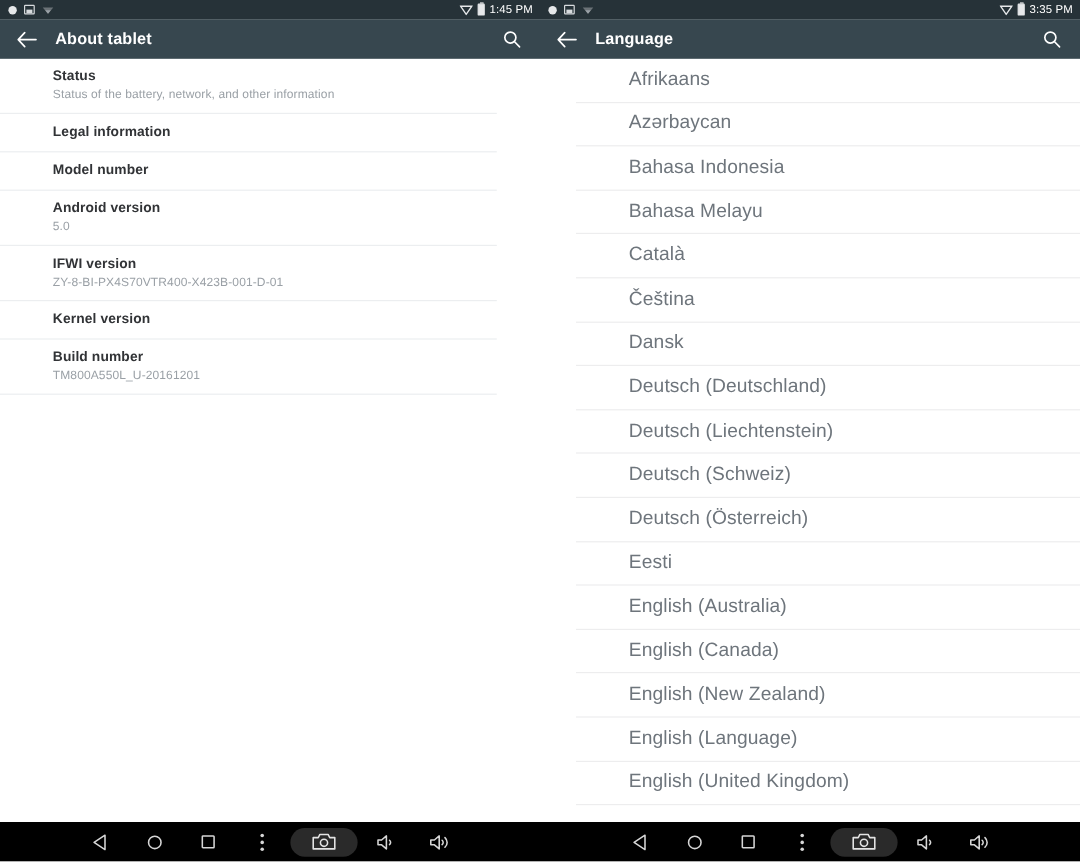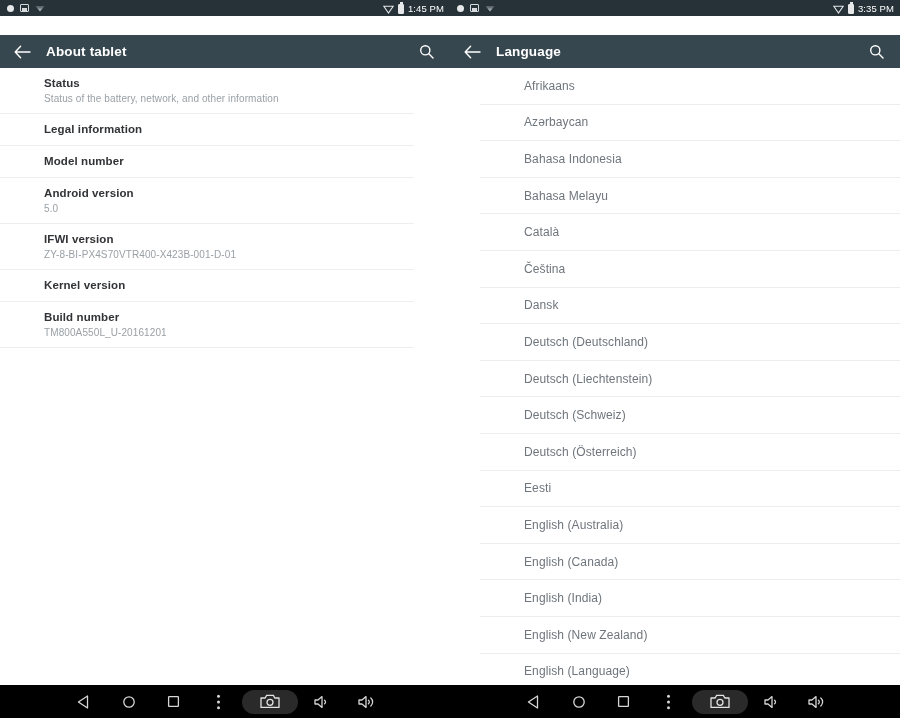--- a/index.html
+++ b/index.html
@@ -12,34 +12,34 @@
   }
   .screen{ position:relative; width:900px; height:718px; display:flex; }
   .panel{ position:relative; width:450px; height:718px; background:#ffffff; overflow:hidden; }
 
   
   .statusbar{
     height:16px; background:#263238; display:flex; align-items:center;
     padding:0 6px 0 7px; color:#e8eaec; font-size:9.5px; position:relative; z-index:5;
   }
   .sb-left{ display:flex; align-items:center; gap:6px; }
-  .sb-right{ margin-left:auto; display:flex; align-items:flex-end; gap:4px; }
+  .sb-right{ margin-left:auto; display:flex; align-items:center; gap:4px; }
   .sb-time{ font-size:9.5px; letter-spacing:.1px; color:#ffffff; font-weight:400; }
   .ic-dot{ width:7px; height:7px; border-radius:50%; background:#e6e8ea; display:block; }
   .ic-screenshot{ width:9px; height:8px; border:1.3px solid #d7dadd; border-radius:1px; position:relative; display:block; }
   .ic-screenshot:after{ content:""; position:absolute; left:1px; right:1px; bottom:0; height:3px; background:#d7dadd; }
   .ic-wifi-weak{ width:10px; height:8px; display:block; }
   .ic-signal-tri{ width:11px; height:9px; display:block; }
   .ic-battery{ width:6px; height:10px; border:1.2px solid #e6e8ea; border-radius:1px; position:relative; display:block; background:#e6e8ea; }
   .ic-battery:before{ content:""; position:absolute; top:-2.4px; left:1.4px; width:2.6px; height:1.6px; background:#e6e8ea; }
 
   
   .appbar{
     height:33px; background:#37474f; display:flex; align-items:center;
-    padding:0 10px 0 8px; position:relative; z-index:4;margin-top:19px;
+    padding:0 10px 0 8px; position:relative; z-index:4;
   }
   .appbar .back{
     width:28px; height:28px; display:flex; align-items:center; justify-content:center;
     cursor:pointer;
   }
   .appbar .title{
     color:#ffffff; font-size:13.5px; font-weight:700; margin-left:10px; letter-spacing:.15px;
   }
   .appbar .search{
     margin-left:auto; width:28px; height:28px; display:flex; align-items:center; justify-content:center; cursor:pointer;
@@ -57,21 +57,21 @@
   .info-title{ font-size:11.5px; color:#313336; font-weight:700; line-height:15px; letter-spacing:.1px; }
   .info-sub{ font-size:10px; color:#9aa0a6; line-height:13px; letter-spacing:.1px; white-space:pre-line; margin-top:1px; }
 
   
   .lang-list{ background:#fff; }
   .lang-row{
     height:36.6px; display:flex; align-items:center;
     padding-left:44px; border-bottom:1px solid #ededee;
     margin-left:30px; cursor:pointer;
   }
-  .lang-label{ font-size:12px; color:#6e757c; letter-spacing:.1px; }
+  .lang-label{ font-size:16px; color:#6e757c; letter-spacing:.1px; }
 
   
   .navbar{
     position:absolute; left:0; bottom:0; width:450px; height:33px;
     background:#000000; display:flex; align-items:center; justify-content:center;
     gap:0; z-index:10;
   }
   .nav-btn{
     width:45px; height:33px; display:flex; align-items:center; justify-content:center; cursor:pointer;
   }
@@ -274,23 +274,20 @@
         <div class="lang-row">
           <span class="lang-label">Eesti</span>
         </div>
         <div class="lang-row">
           <span class="lang-label">English (Australia)</span>
         </div>
         <div class="lang-row">
           <span class="lang-label">English (Canada)</span>
         </div>
         <div class="lang-row">
-          <span class="lang-label">English (India)</span>
-        </div>
-        <div class="lang-row">
           <span class="lang-label">English (New Zealand)</span>
         </div>
         <div class="lang-row">
           <span class="lang-label">English (Language)</span>
         </div>
         <div class="lang-row">
           <span class="lang-label">English (United Kingdom)</span>
         </div>
       </div>
 

